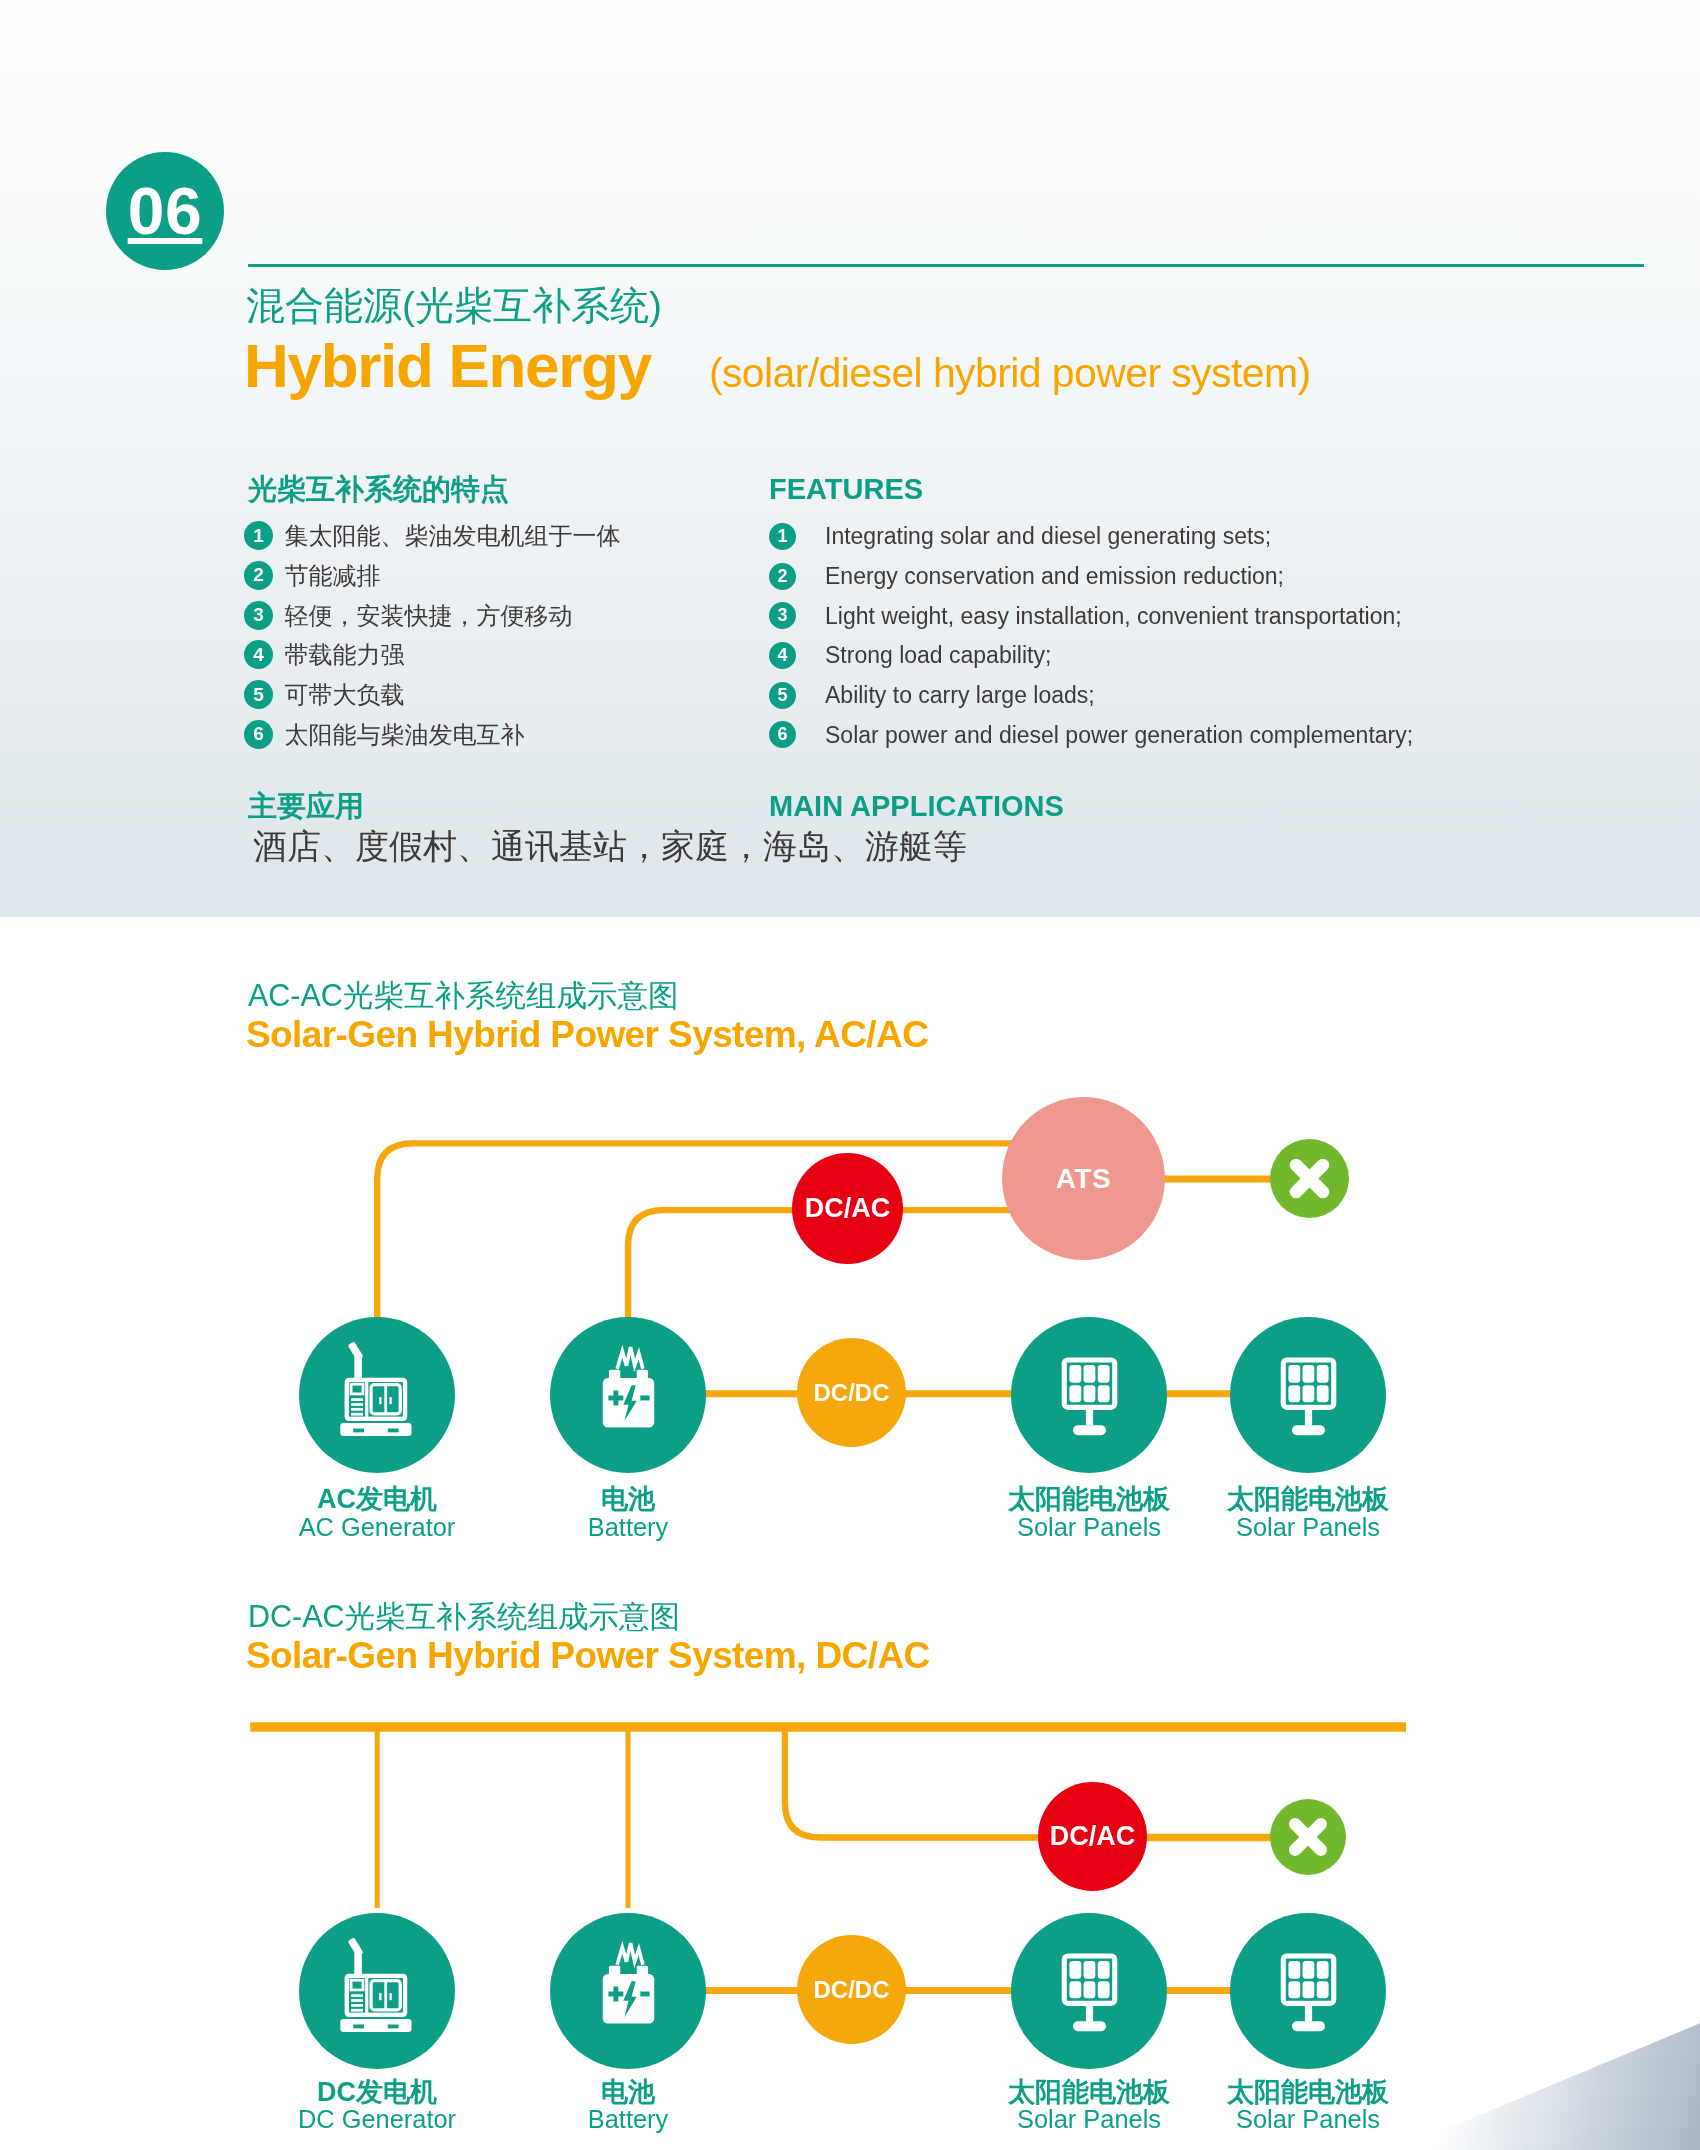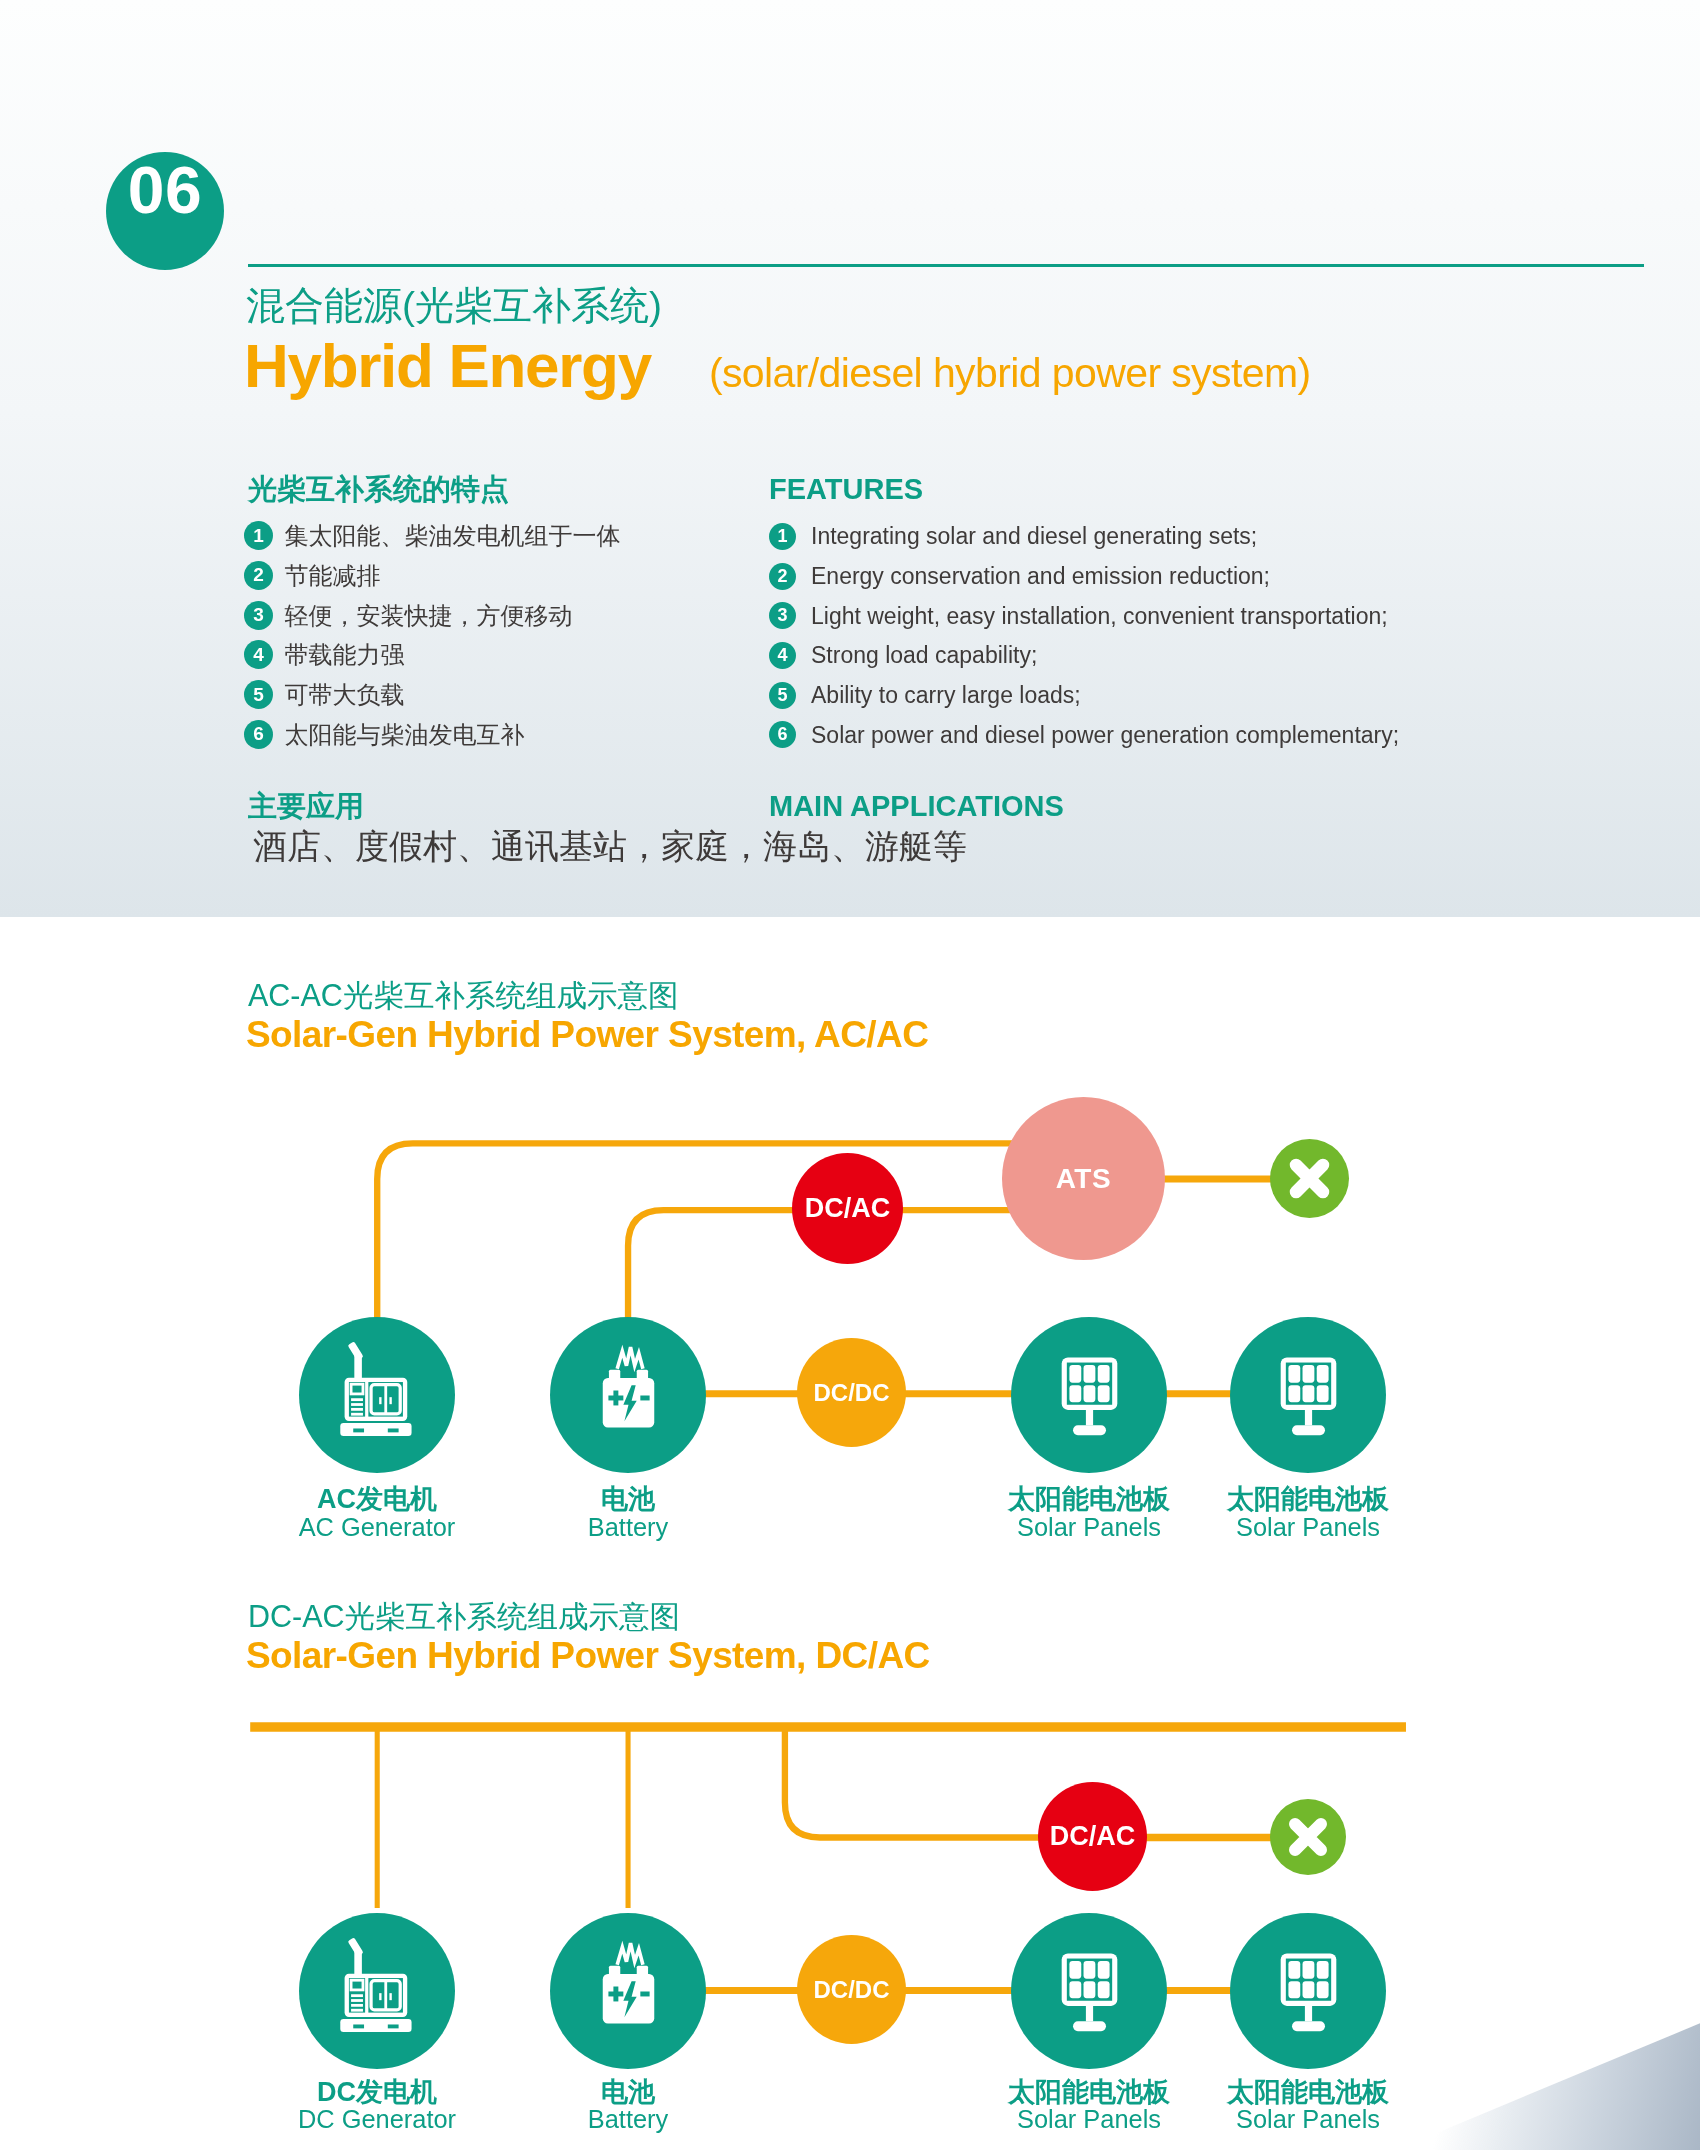--- a/index.html
+++ b/index.html
@@ -20,22 +20,22 @@
     background:linear-gradient(180deg,#fdfefe 0%,#f3f6f8 45%,#dde5ea 100%);}
   
   .swoosh{position:absolute;right:0;bottom:0;width:292px;height:152px;
     background:linear-gradient(283deg,#aab7c6 0%,#ccd5df 35%,#e6ebf0 60%,rgba(255,255,255,0) 82%);
     clip-path:polygon(100% 16%,100% 100%,0 100%,0 96%);filter:blur(0.6px);}
 
   .abs{position:absolute}
 
   
   .badge06{left:106px;top:152px;width:118px;height:118px;border-radius:50%;
-    background:var(--teal);color:#fff;display:flex;justify-content:center;
-    font-size:66px;font-weight:700;letter-spacing:0.6px;}
+    background:var(--teal);color:#fff;display:flex;align-items:center;justify-content:center;
+    font-size:66px;font-weight:700;letter-spacing:0.6px;text-decoration:underline;}
   .hdr{left:248px;top:161px;color:var(--teal);line-height:1;}
   .hdr .zh{font-size:36px;font-weight:700;}
   .hdr .en{font-size:32px;font-weight:700;margin-top:10.2px;letter-spacing:-0.6px;}
   .hdr-rule{left:248px;top:264px;width:1396px;height:2.5px;background:var(--teal);}
 
   
   .prod-zh{left:246px;top:286px;font-size:39px;font-weight:500;color:var(--teal);line-height:1;}
   .prod-en{left:244px;top:335px;display:flex;align-items:baseline;color:var(--orange-text);line-height:1;gap:48px;}
   .prod-en .big{font-size:62px;font-weight:700;letter-spacing:-1.3px;}
   .prod-en .small{font-size:41px;font-weight:400;margin-left:10px;letter-spacing:-0.6px;}
@@ -47,21 +47,21 @@
   .flist{display:flex;flex-direction:column;}
   .f-zh{left:244px;top:521px;gap:10.8px;}
   .f-en{left:769px;top:523px;gap:12.7px;}
   .frow{display:flex;align-items:center;}
   .nbadge{border-radius:50%;background:var(--teal);color:#fff;display:flex;
     align-items:center;justify-content:center;font-weight:700;flex:0 0 auto;}
   .f-zh .nbadge{width:29px;height:29px;font-size:19px;}
   .f-en .nbadge{width:27px;height:27px;font-size:18px;}
   .ftext{color:var(--dark);line-height:1.05;}
   .f-zh .ftext{font-size:24px;margin-left:11.4px;}
-  .f-en .ftext{font-size:23px;margin-left:15px;}
+  .f-en .ftext{font-size:23px;margin-left:29px;}
 
   
   .h-app-zh{left:248px;top:792px;}
   .h-app-en{left:769px;top:792px;}
   .app-text{color:var(--dark);line-height:1.1;}
   .t-app-zh{left:245px;top:828px;font-size:34px;margin-left:8px;}
   .t-app-en{left:769px;top:830px;font-size:24px;}
 
   
   .dg-zh{font-size:30.5px;font-weight:500;color:var(--teal);line-height:1;}

